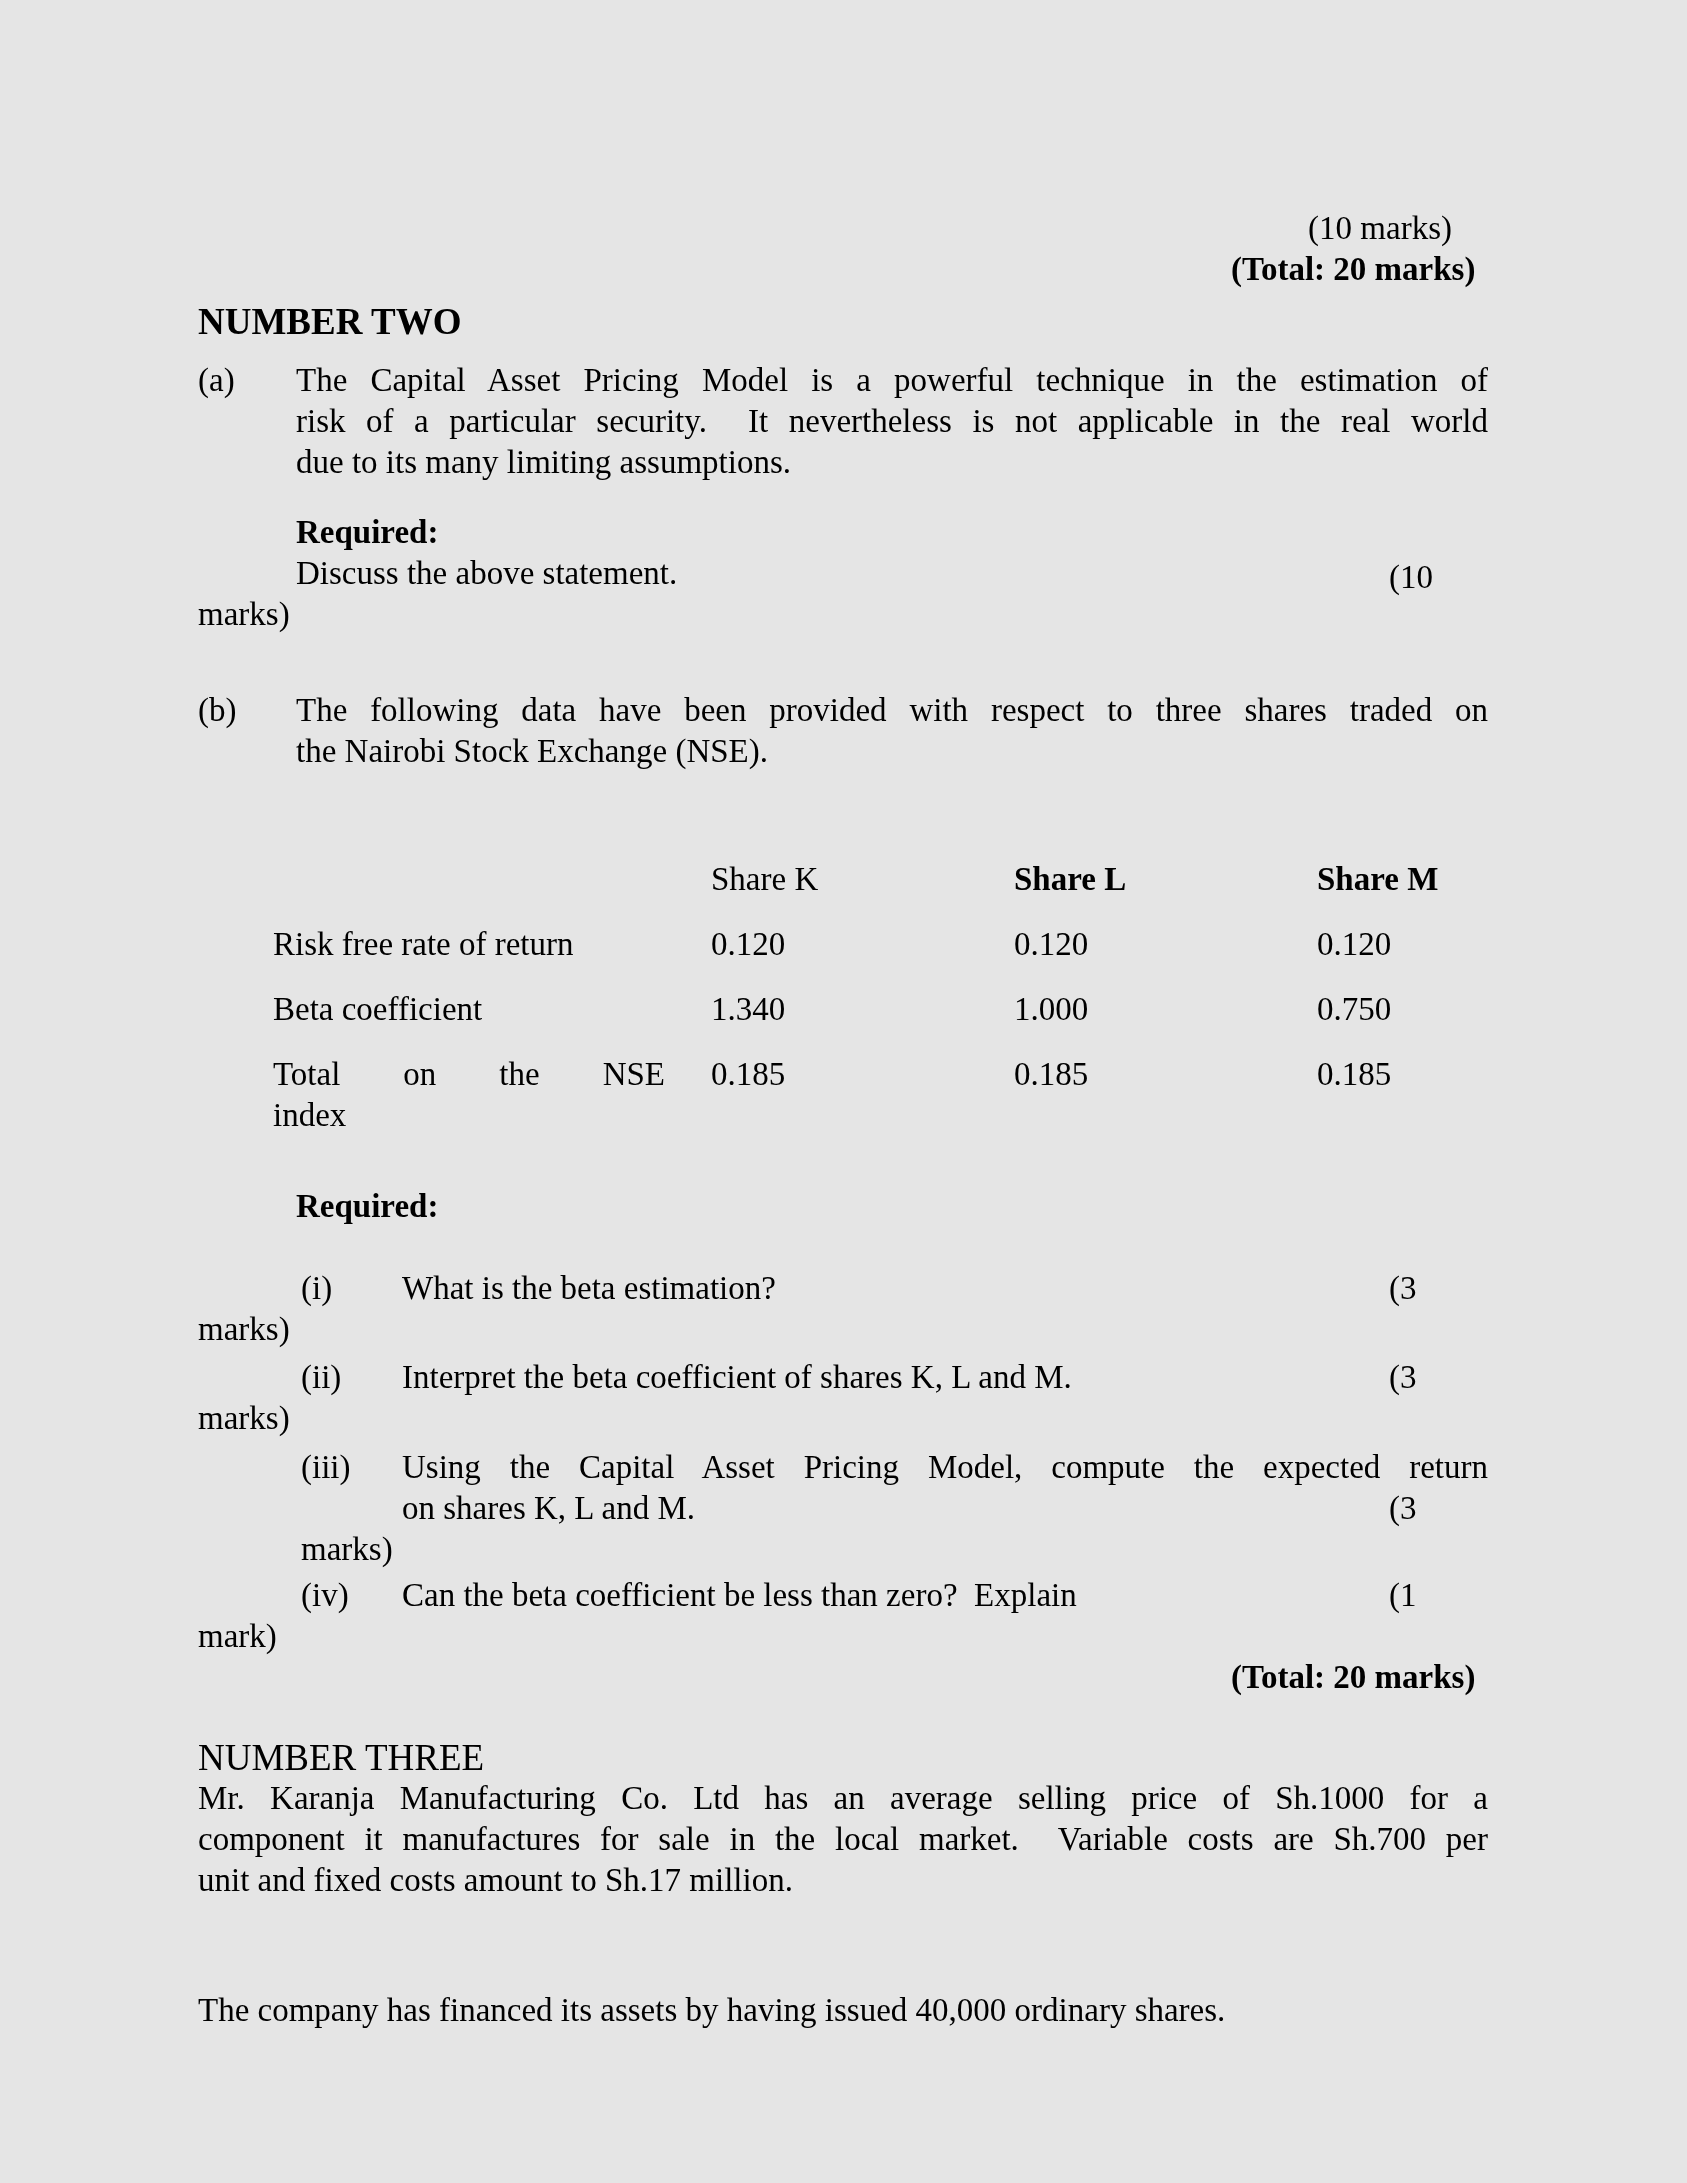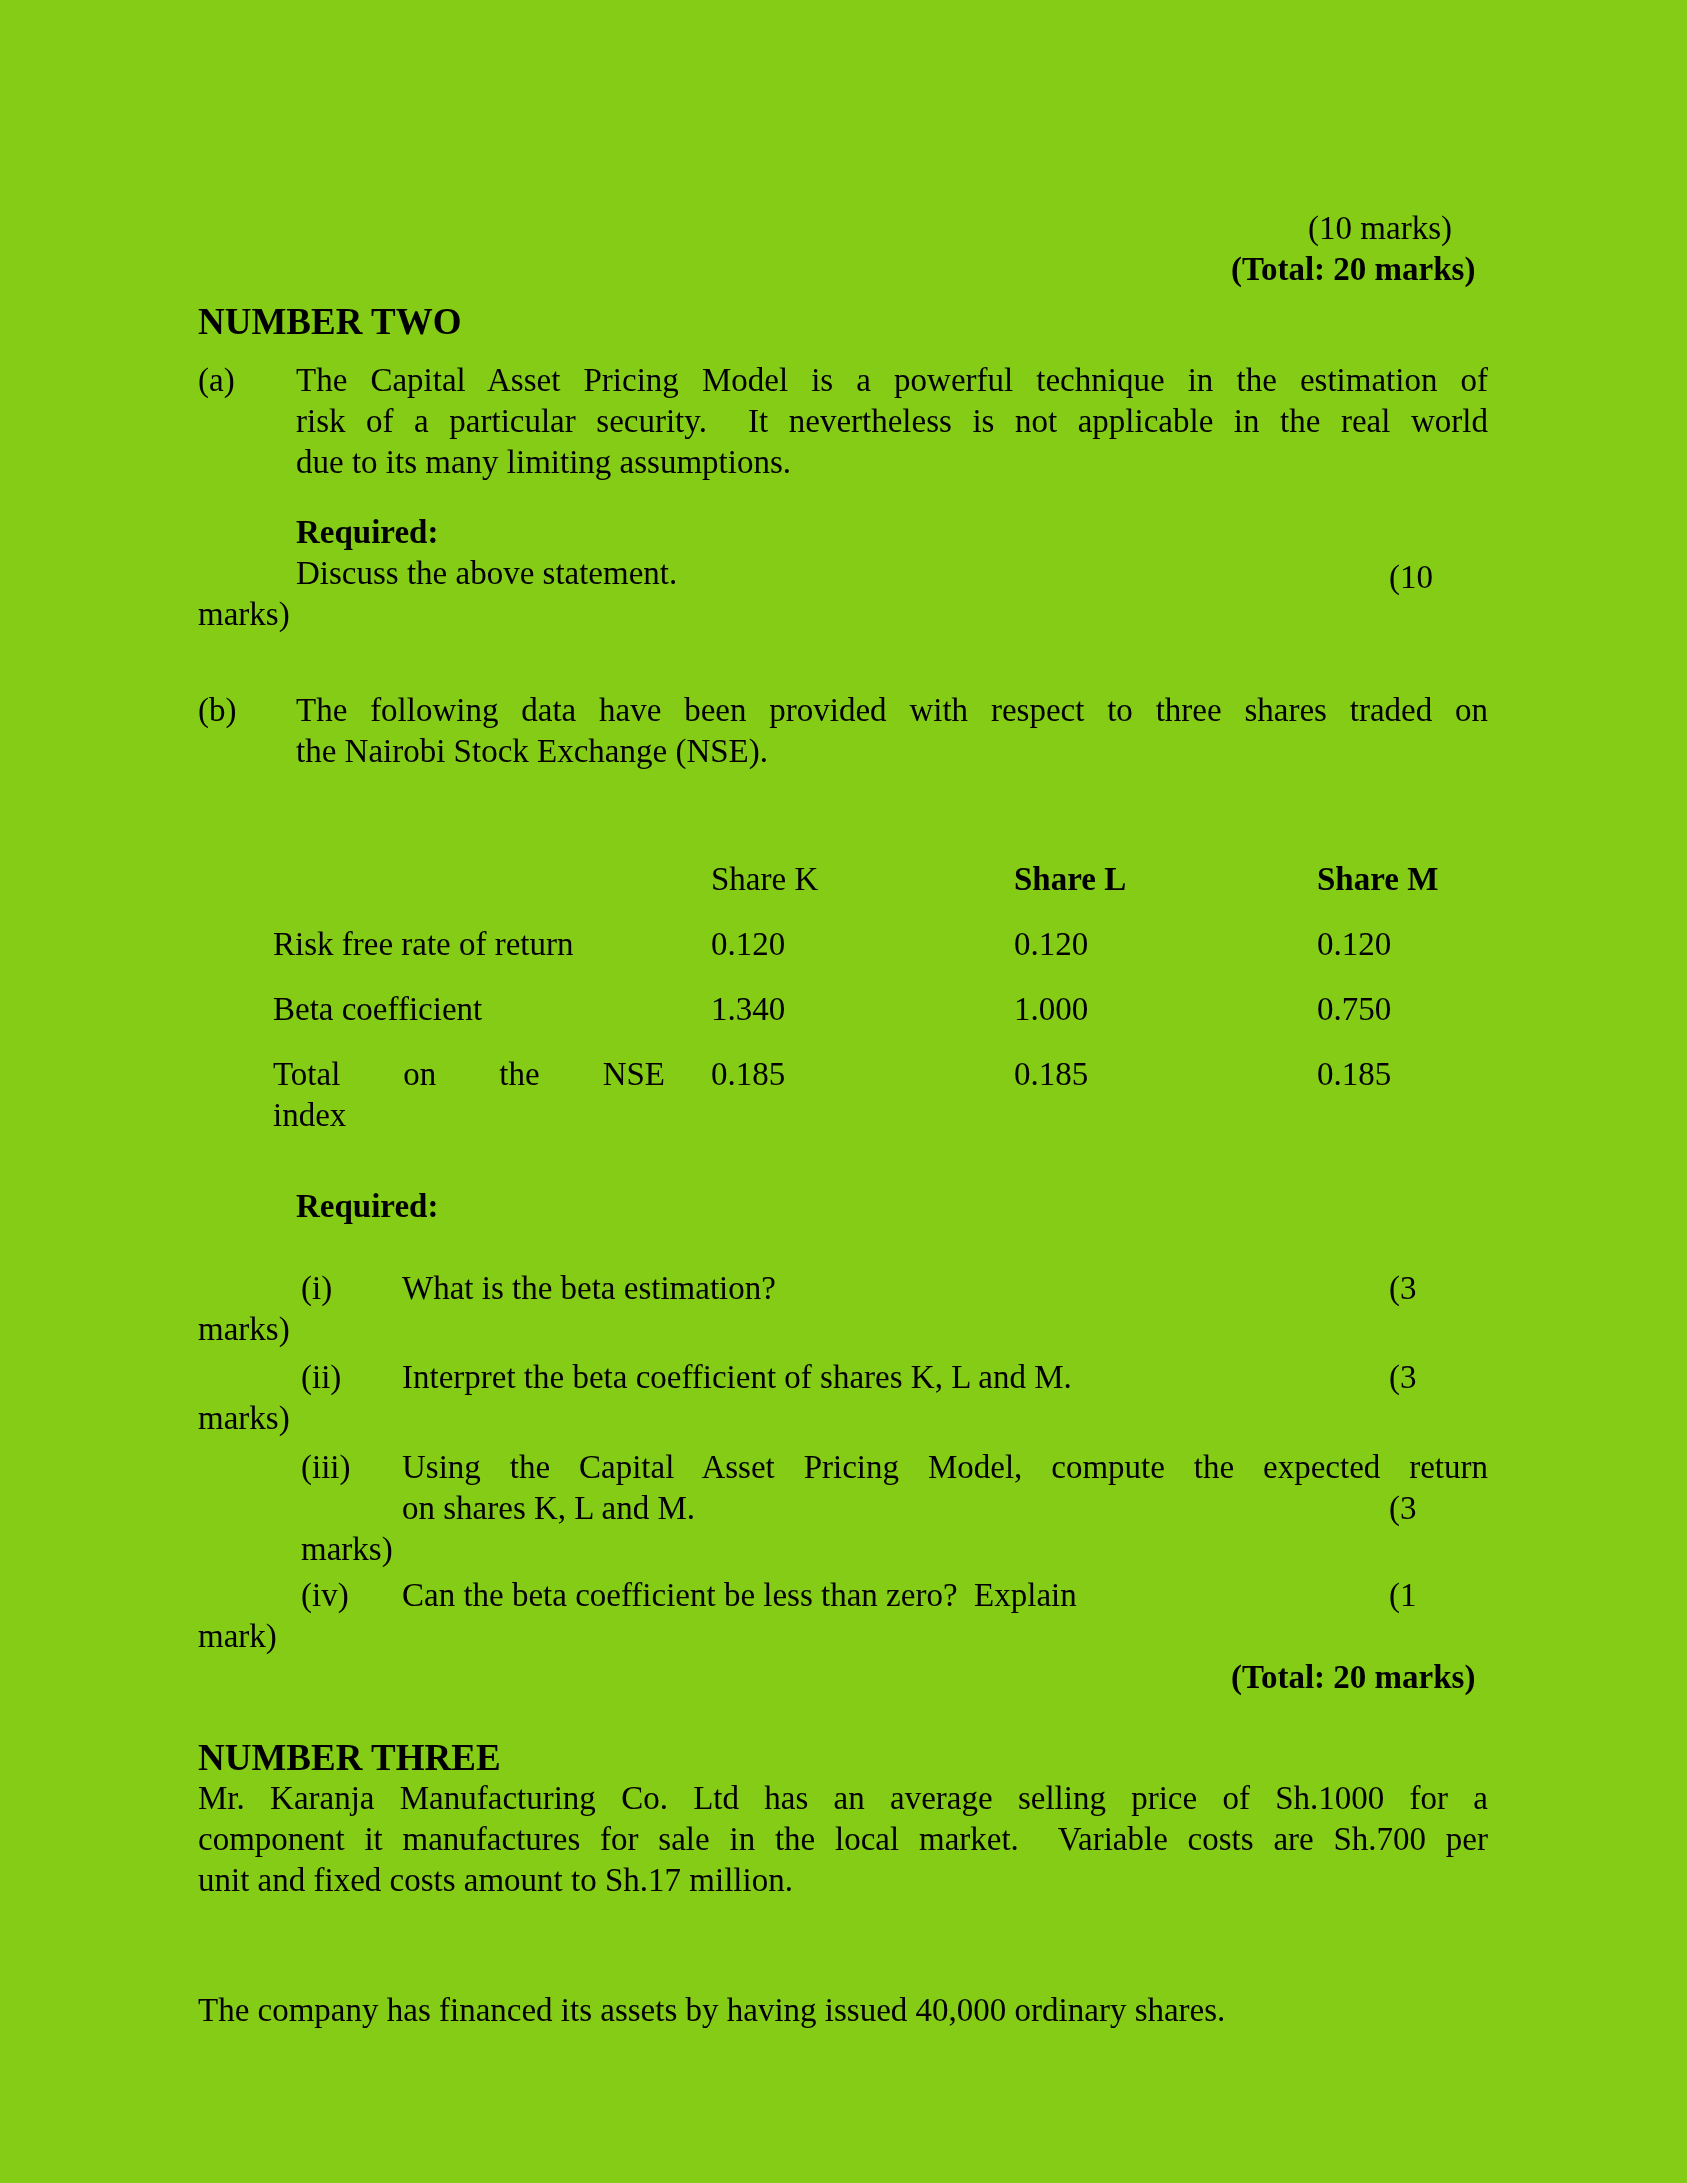--- a/index.html
+++ b/index.html
@@ -1,30 +1,30 @@
 <!DOCTYPE html>
 <html style="font-size:10.6px"><head>
 <meta charset="utf-8">
 <style>
   html,body{margin:0;padding:0;background:#888;}
   .page{
     position:relative;
     width:1687px;height:2183px;
-    background:#84cc16;
+    background:#e5e5e5;
     font-family:"Liberation Serif", serif;
     font-size:33px;line-height:41px;color:#000;
     margin:0 auto;overflow:hidden;
   }
   .content{position:absolute;left:198px;top:208px;width:1290px;}
   .line{min-height:41px;}
   .bold{font-weight:bold;}
   .right-1{text-align:right;padding-right:36px;}
   .right-2{text-align:right;padding-right:12.6px;font-weight:bold;}
   .heading{font-weight:bold;font-size:37px;margin:10.6px 0 0 0;min-height:41px;}
-  .heading-3{font-weight:bold;font-size:37px;margin:39px 0 0 0;min-height:41px;}
+  .heading-3{font-weight:normal;font-size:37px;margin:39px 0 0 0;min-height:41px;}
 
   
   .item{position:relative;margin-top:18.5px;}
   .item .marker{position:absolute;left:0;top:0;}
   .item .itext{margin-left:98px;}
   .jline{text-align:justify;text-align-last:justify;}
   .lline{text-align:left;}
 
   .req{font-weight:bold;margin-left:98px;margin-top:29px;min-height:41px;}
   .req2{font-weight:bold;margin-left:98px;margin-top:50px;min-height:41px;}

